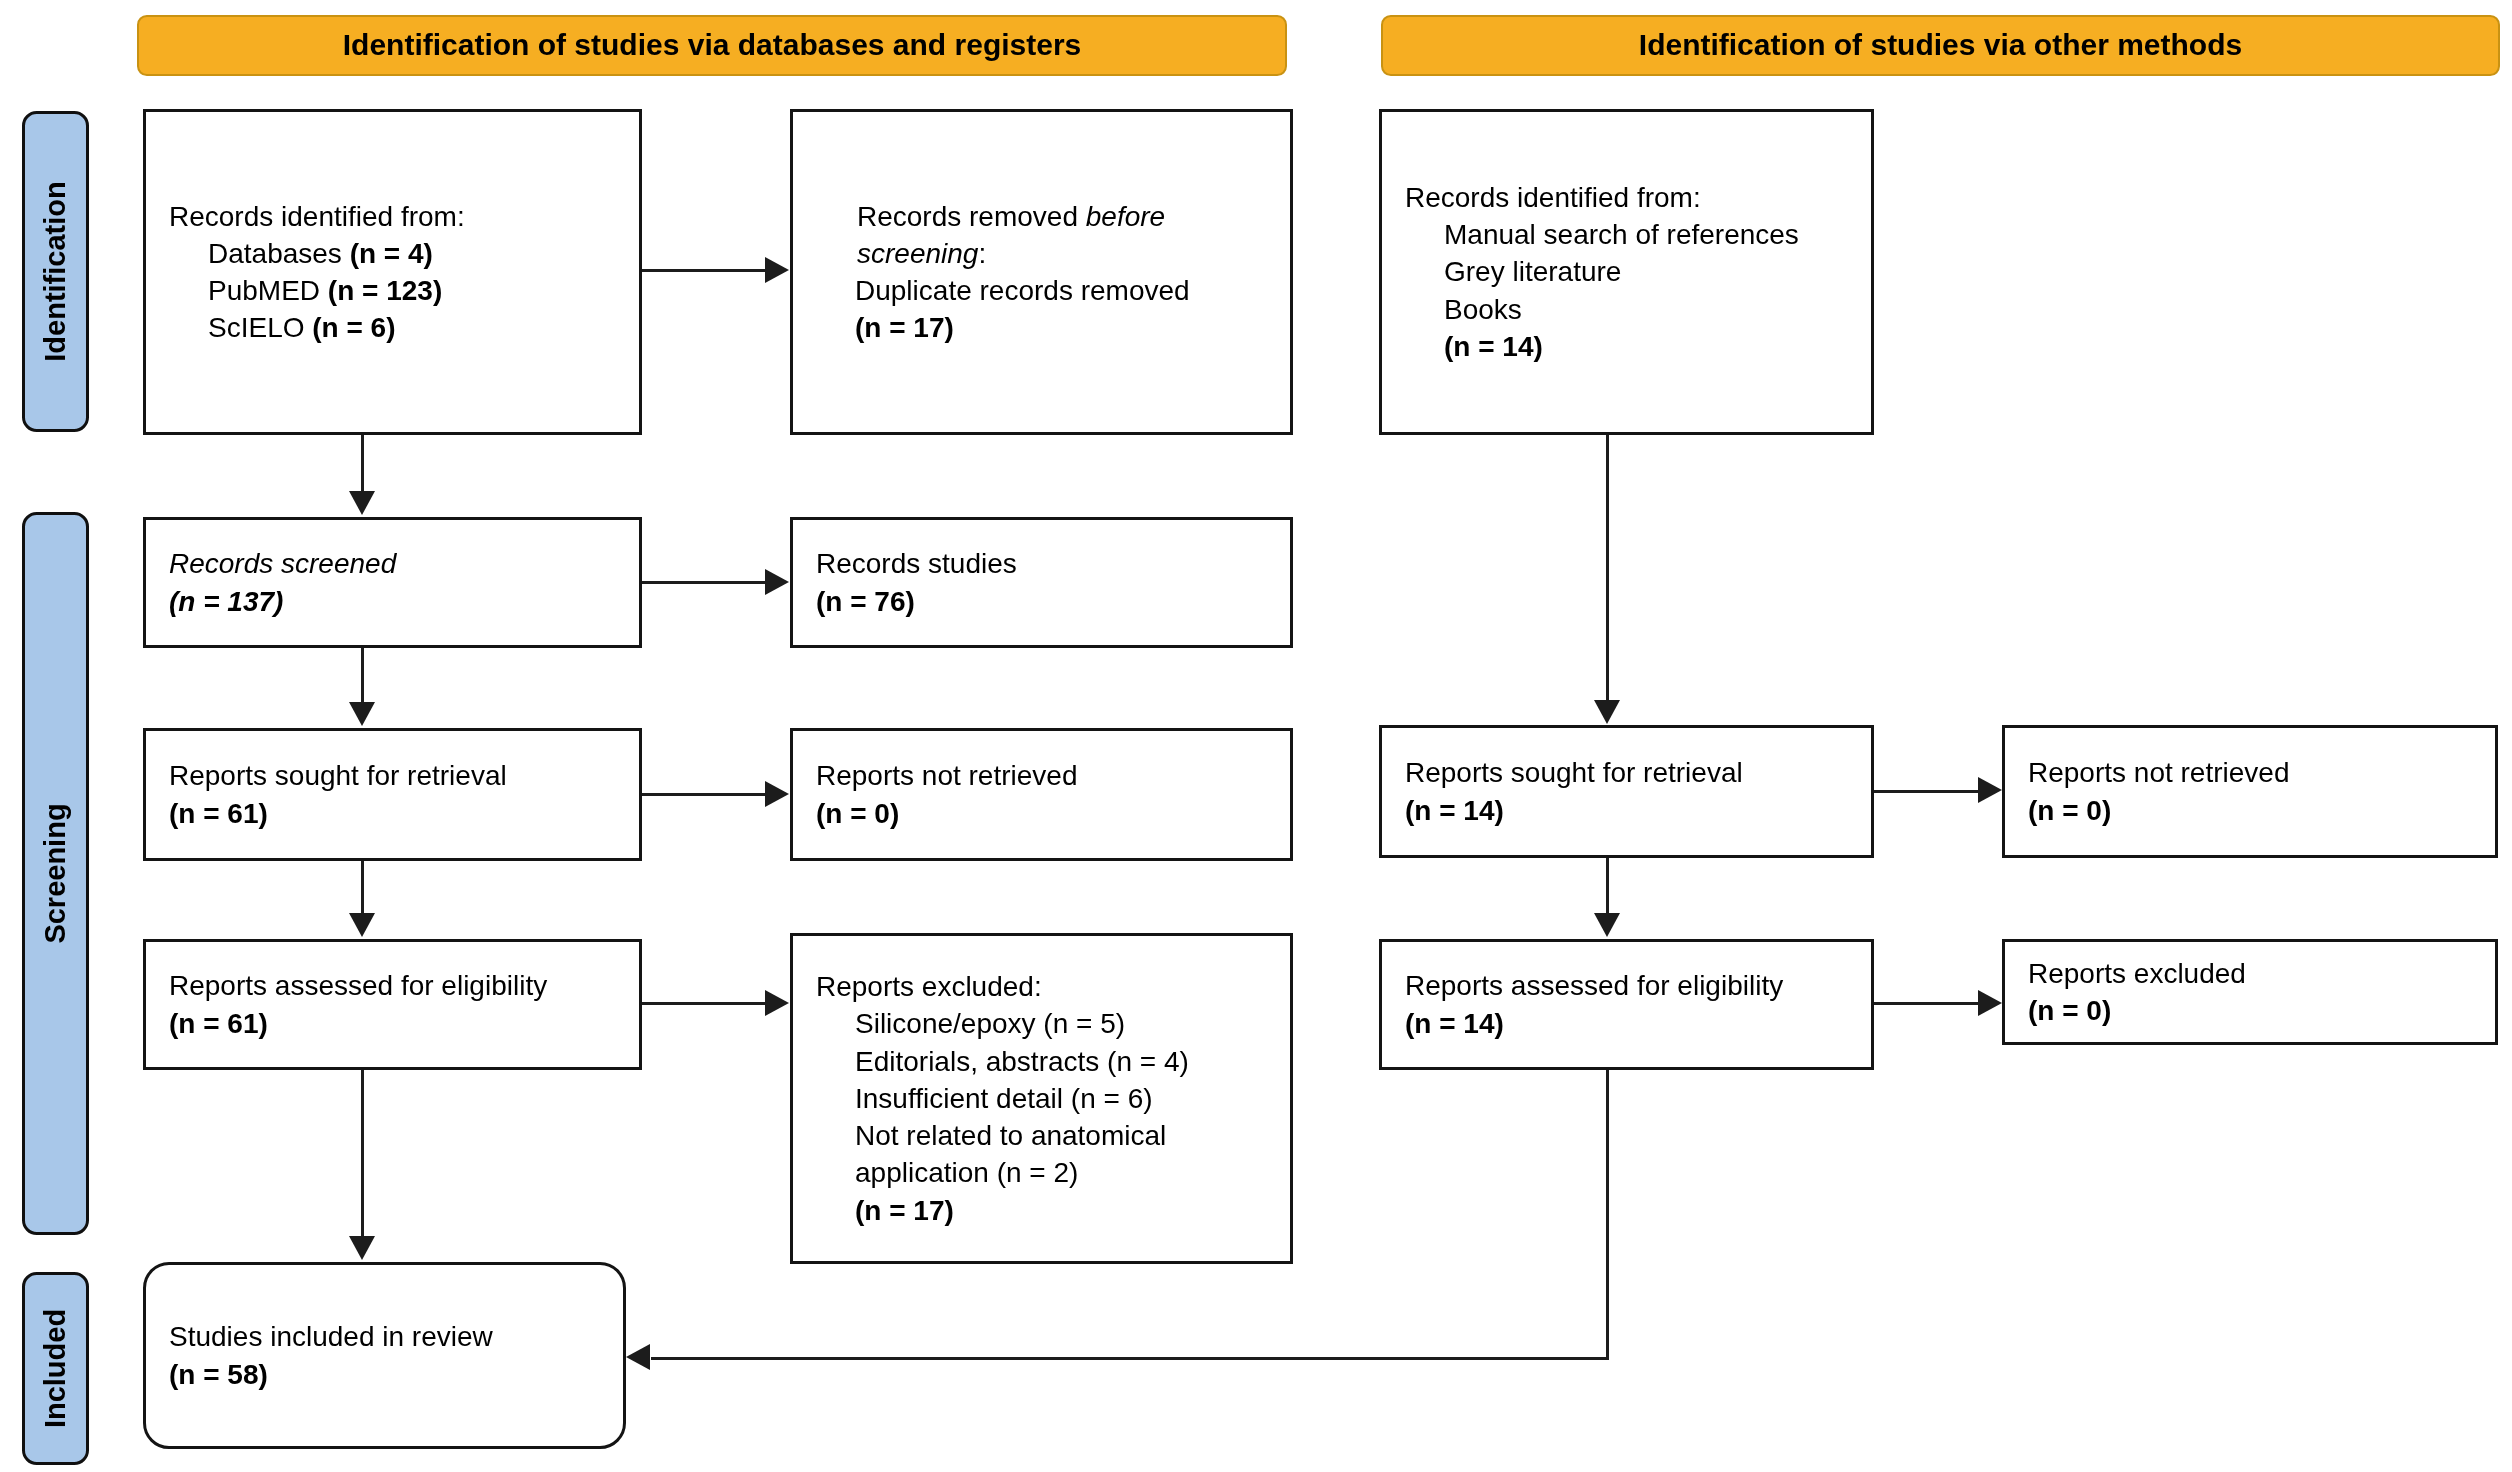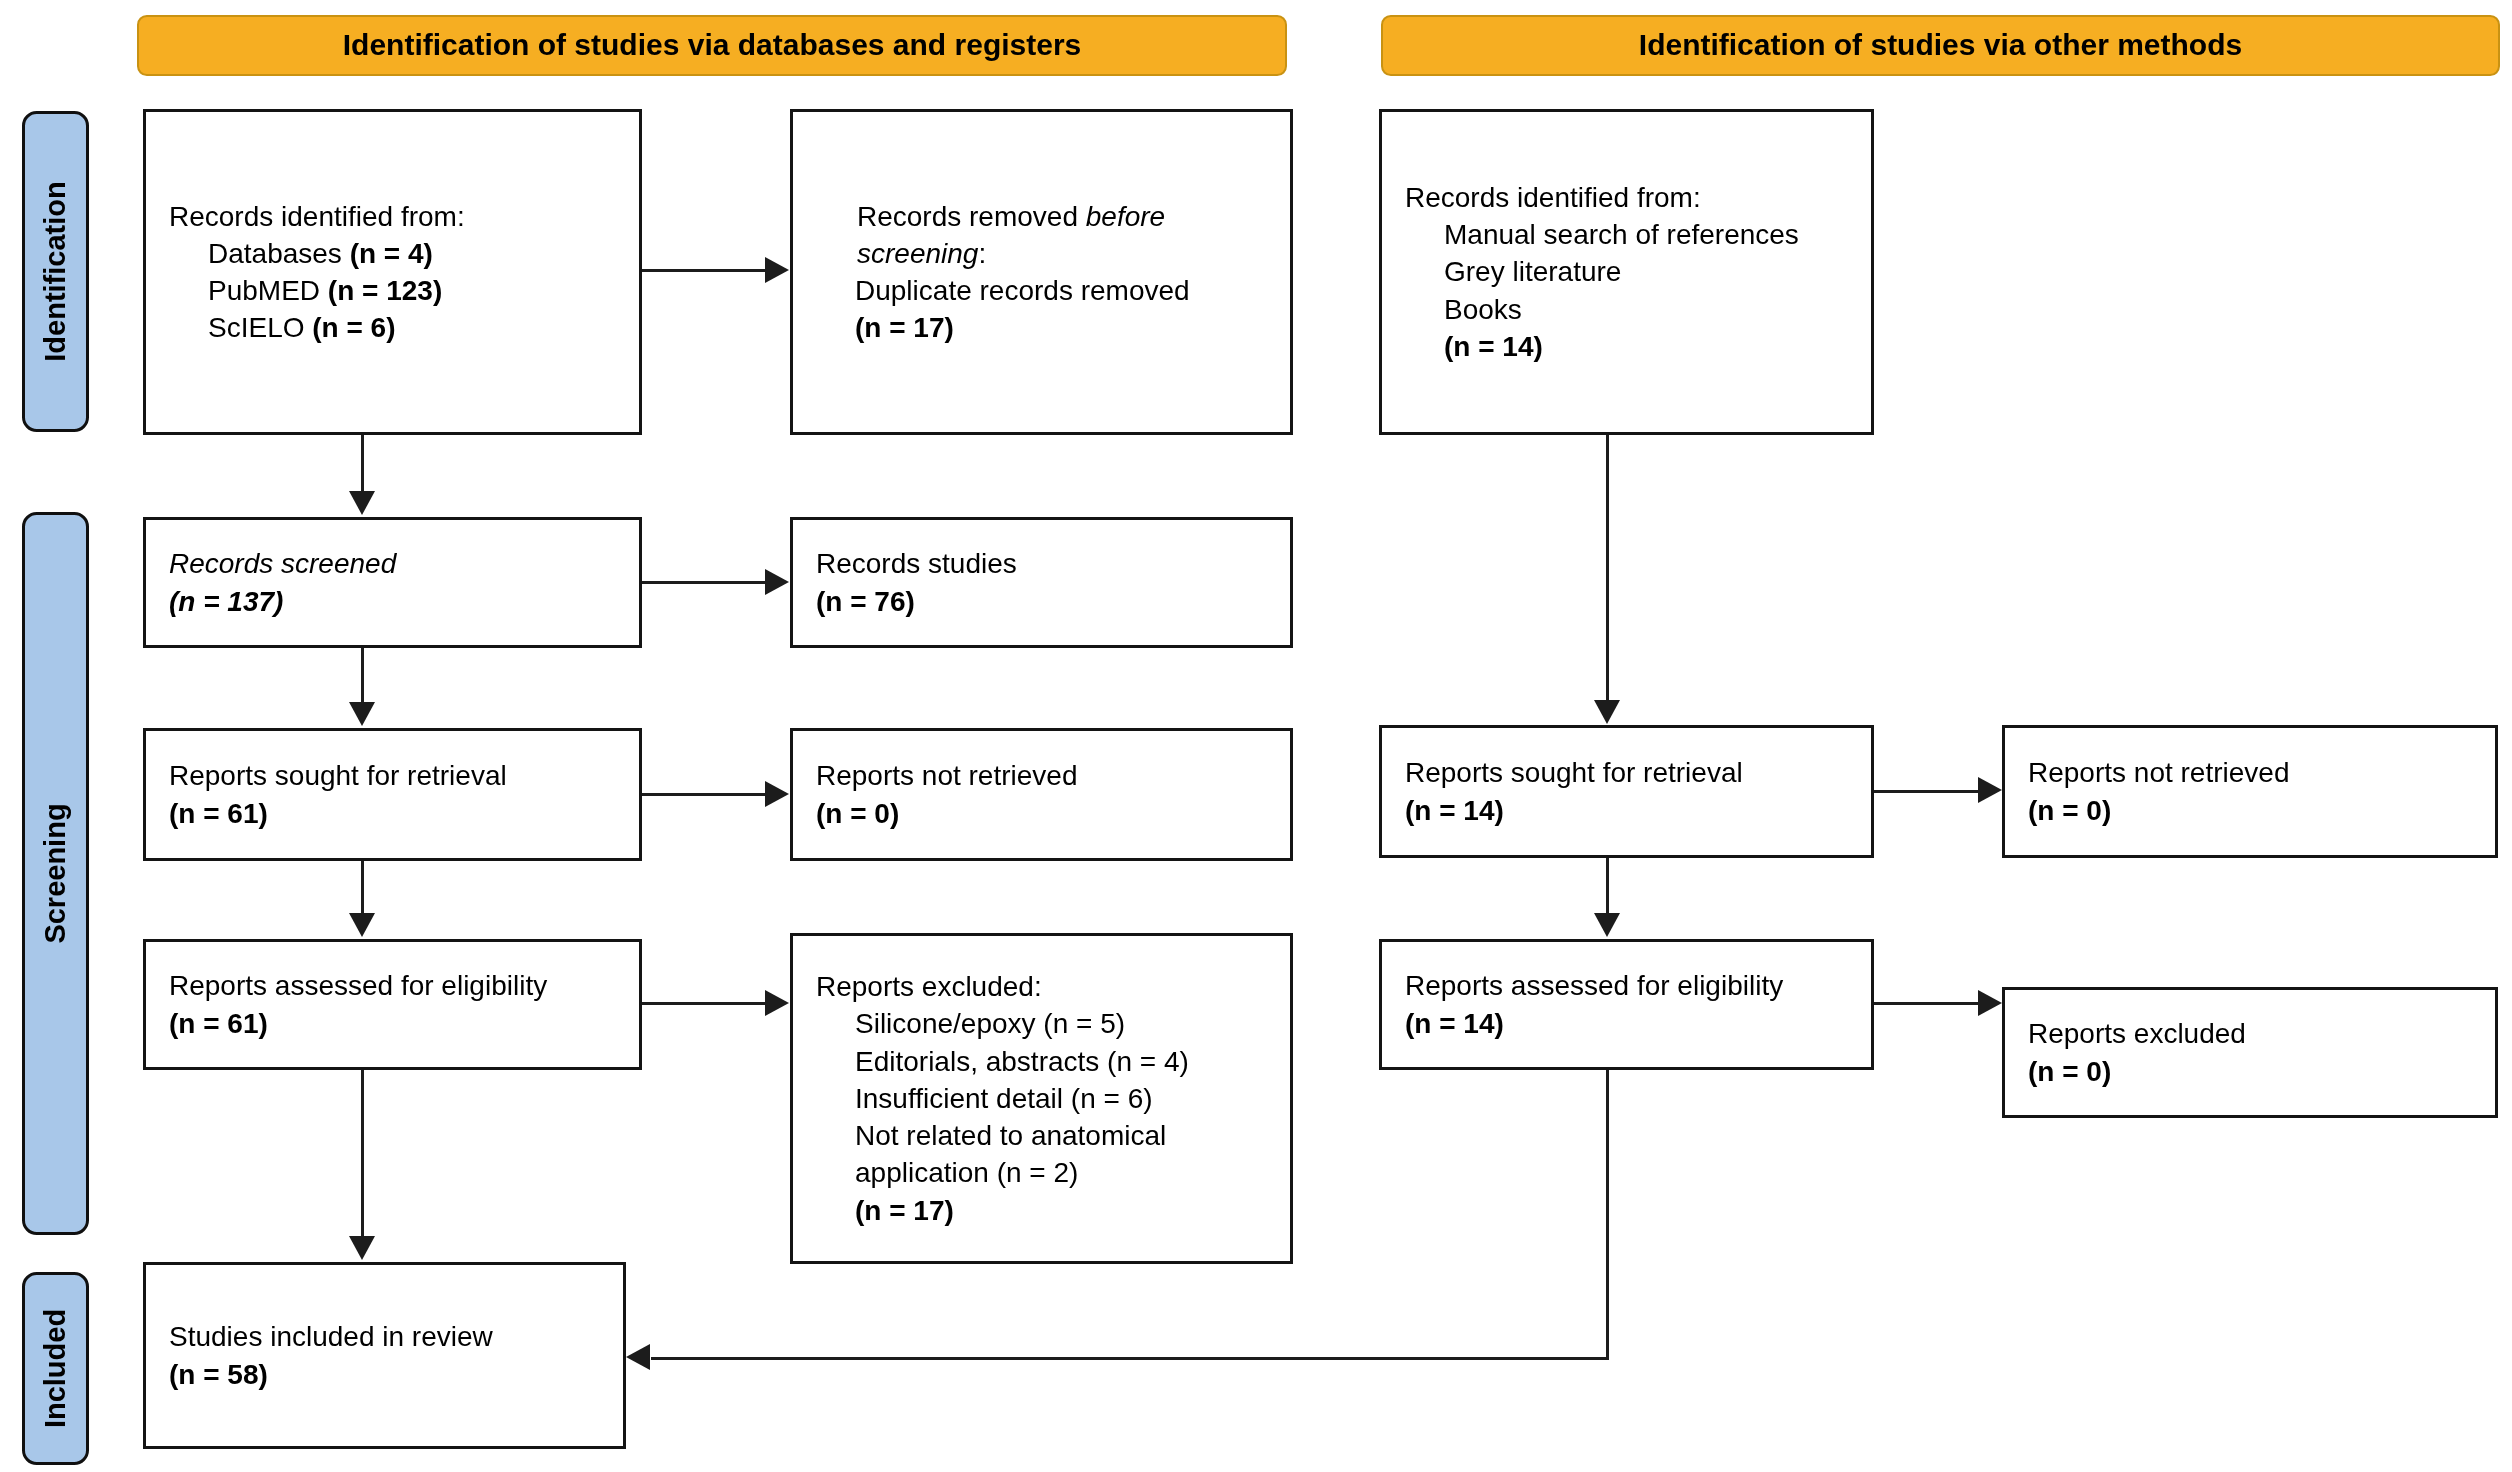--- a/index.html
+++ b/index.html
@@ -123,26 +123,26 @@
     <div class="indent">Silicone/epoxy (n = 5)</div>
     <div class="indent">Editorials, abstracts (n = 4)</div>
     <div class="indent">Insufficient detail (n = 6)</div>
     <div class="indent">Not related to anatomical application (n = 2)</div>
     <div class="indent count">(n = 17)</div>
   </div>
   <div class="box" style="left:1379px;top:939px;width:495px;height:131px;">
     <div>Reports assessed for eligibility</div>
     <div class="count">(n = 14)</div>
   </div>
-  <div class="box" style="left:2002px;top:939px;width:496px;height:131px;margin-top:48px;">
+  <div class="box" style="left:2002px;top:939px;width:496px;height:106px;">
     <div>Reports excluded</div>
     <div class="count">(n = 0)</div>
   </div>
 
-  <div class="box" style="left:143px;top:1262px;width:483px;height:187px;">
+  <div class="box" style="left:143px;top:1262px;width:483px;height:187px;border-radius:26px;">
     <div>Studies included in review</div>
     <div class="count">(n = 58)</div>
   </div>
 
   <div class="vline" style="left:361px;top:435px;height:58px;"></div>
   <div class="ah-down" style="left:349px;top:491px;"></div>
 
   <div class="vline" style="left:361px;top:648px;height:57px;"></div>
   <div class="ah-down" style="left:349px;top:702px;"></div>
 

